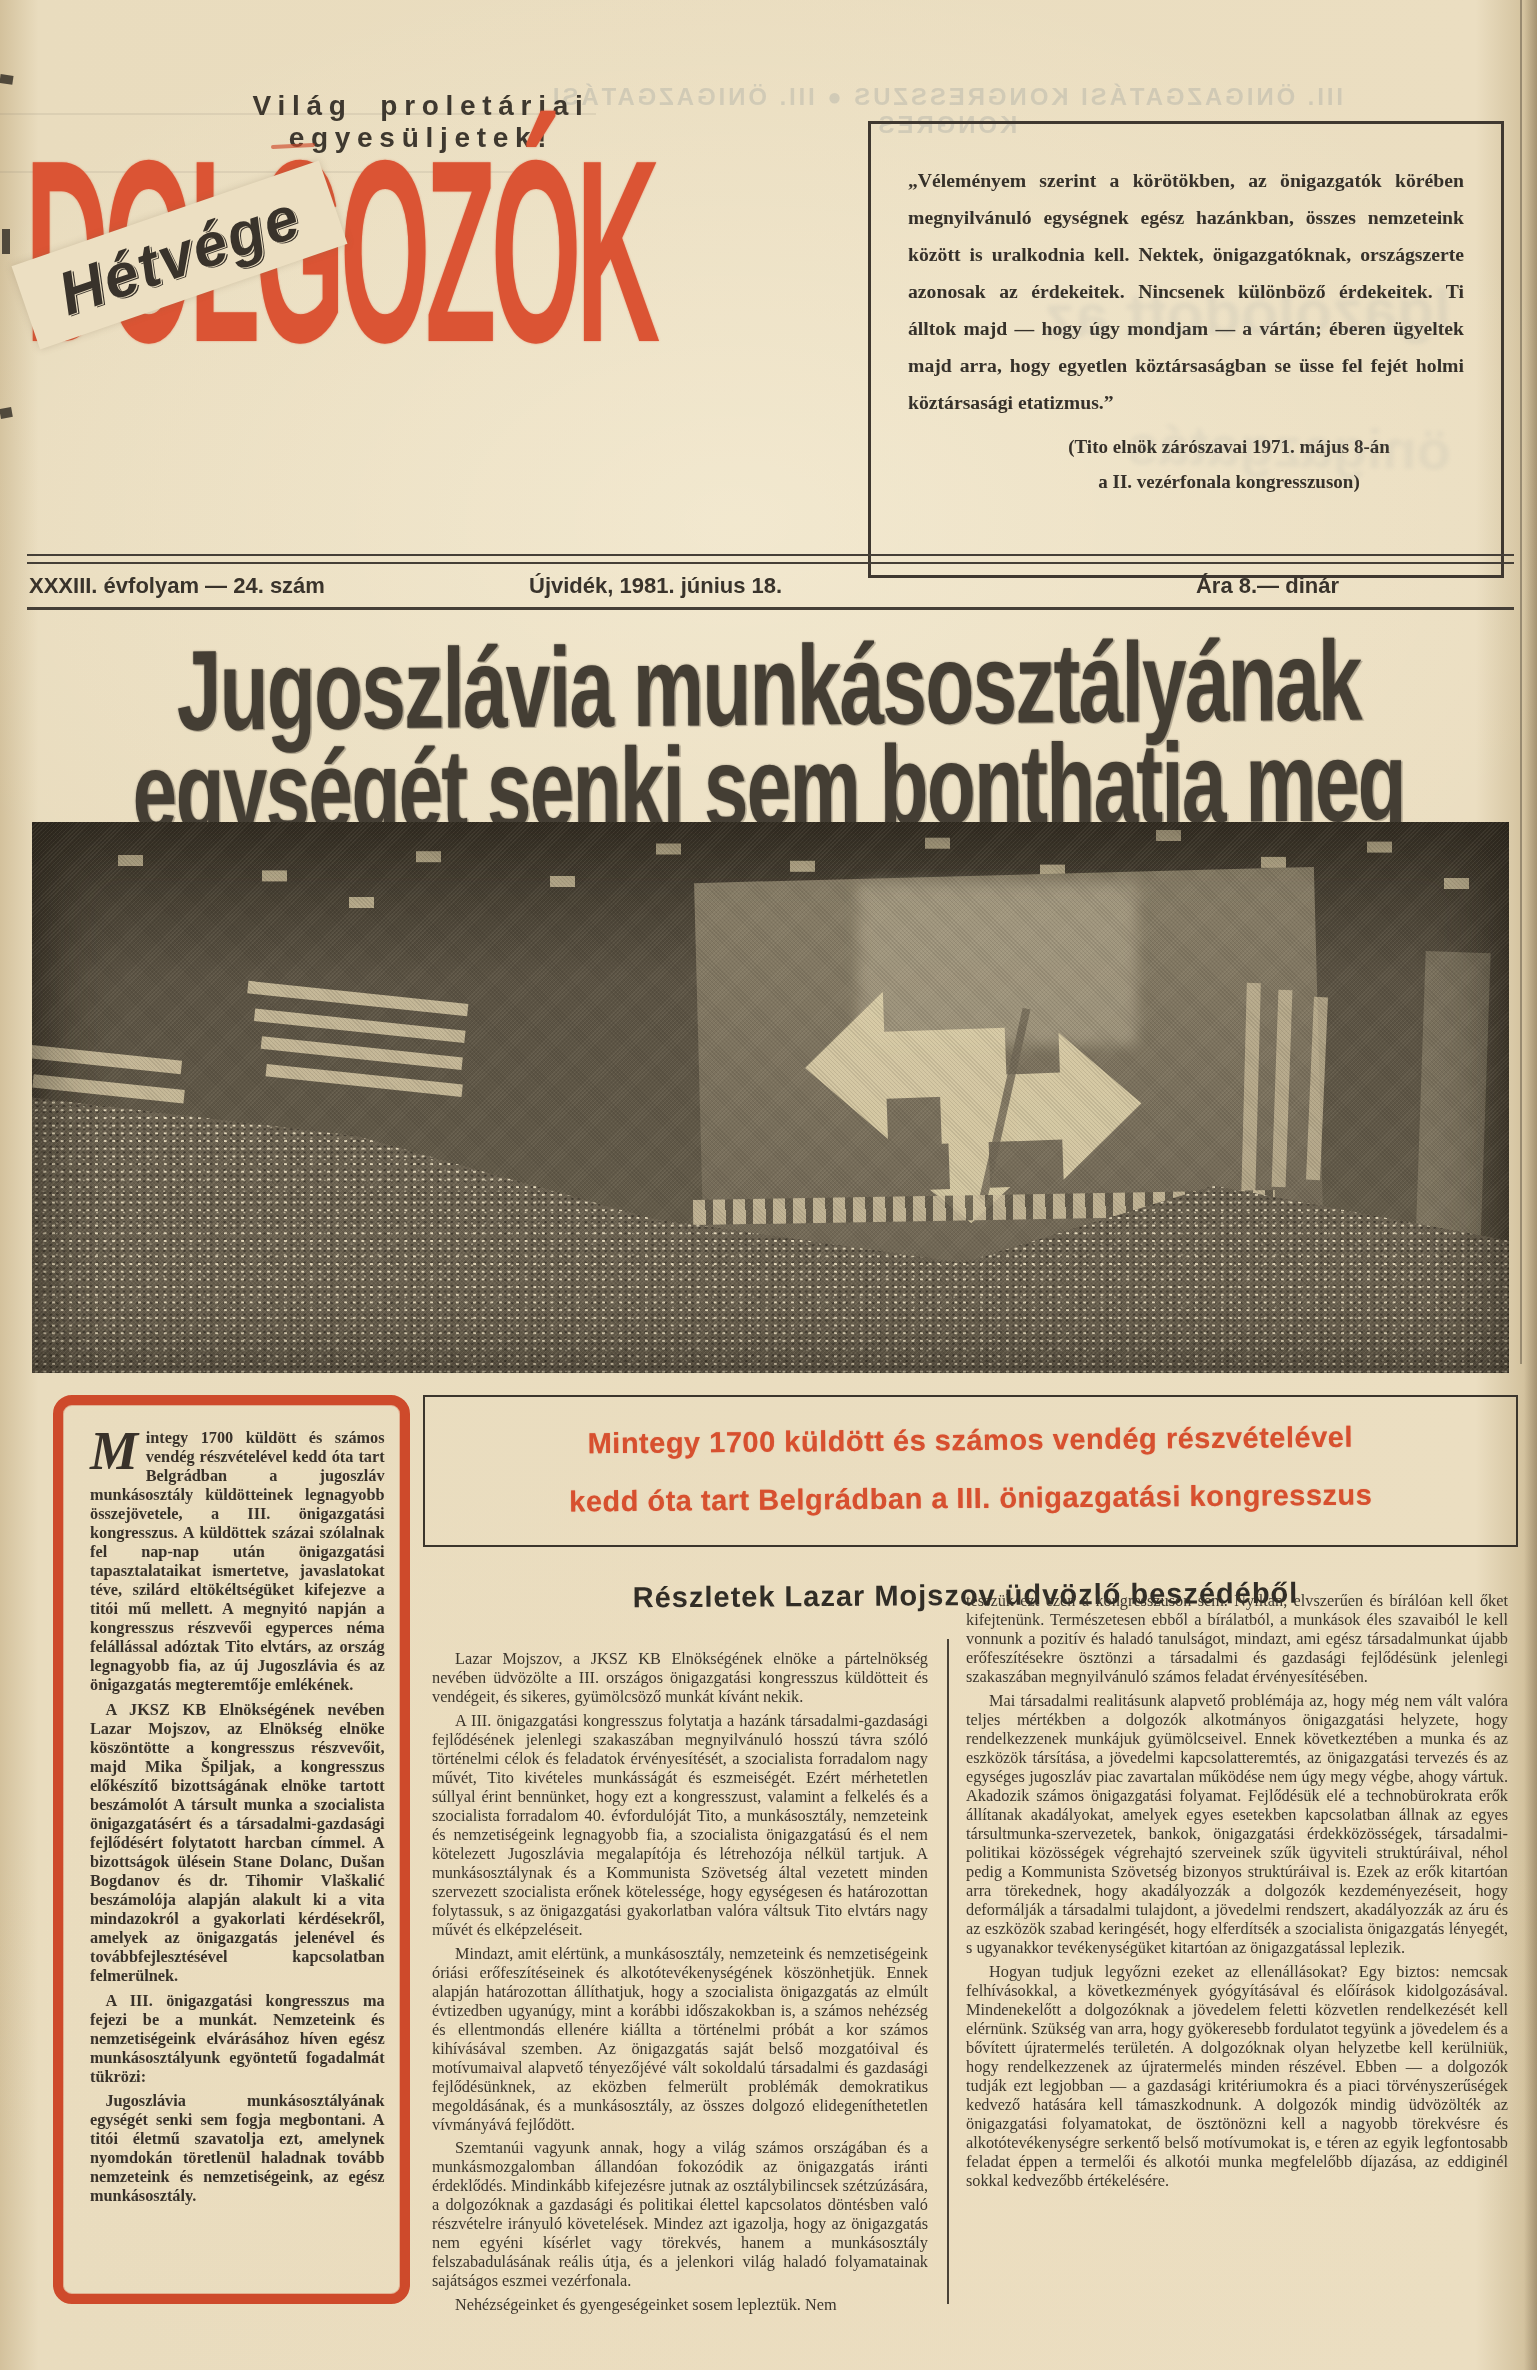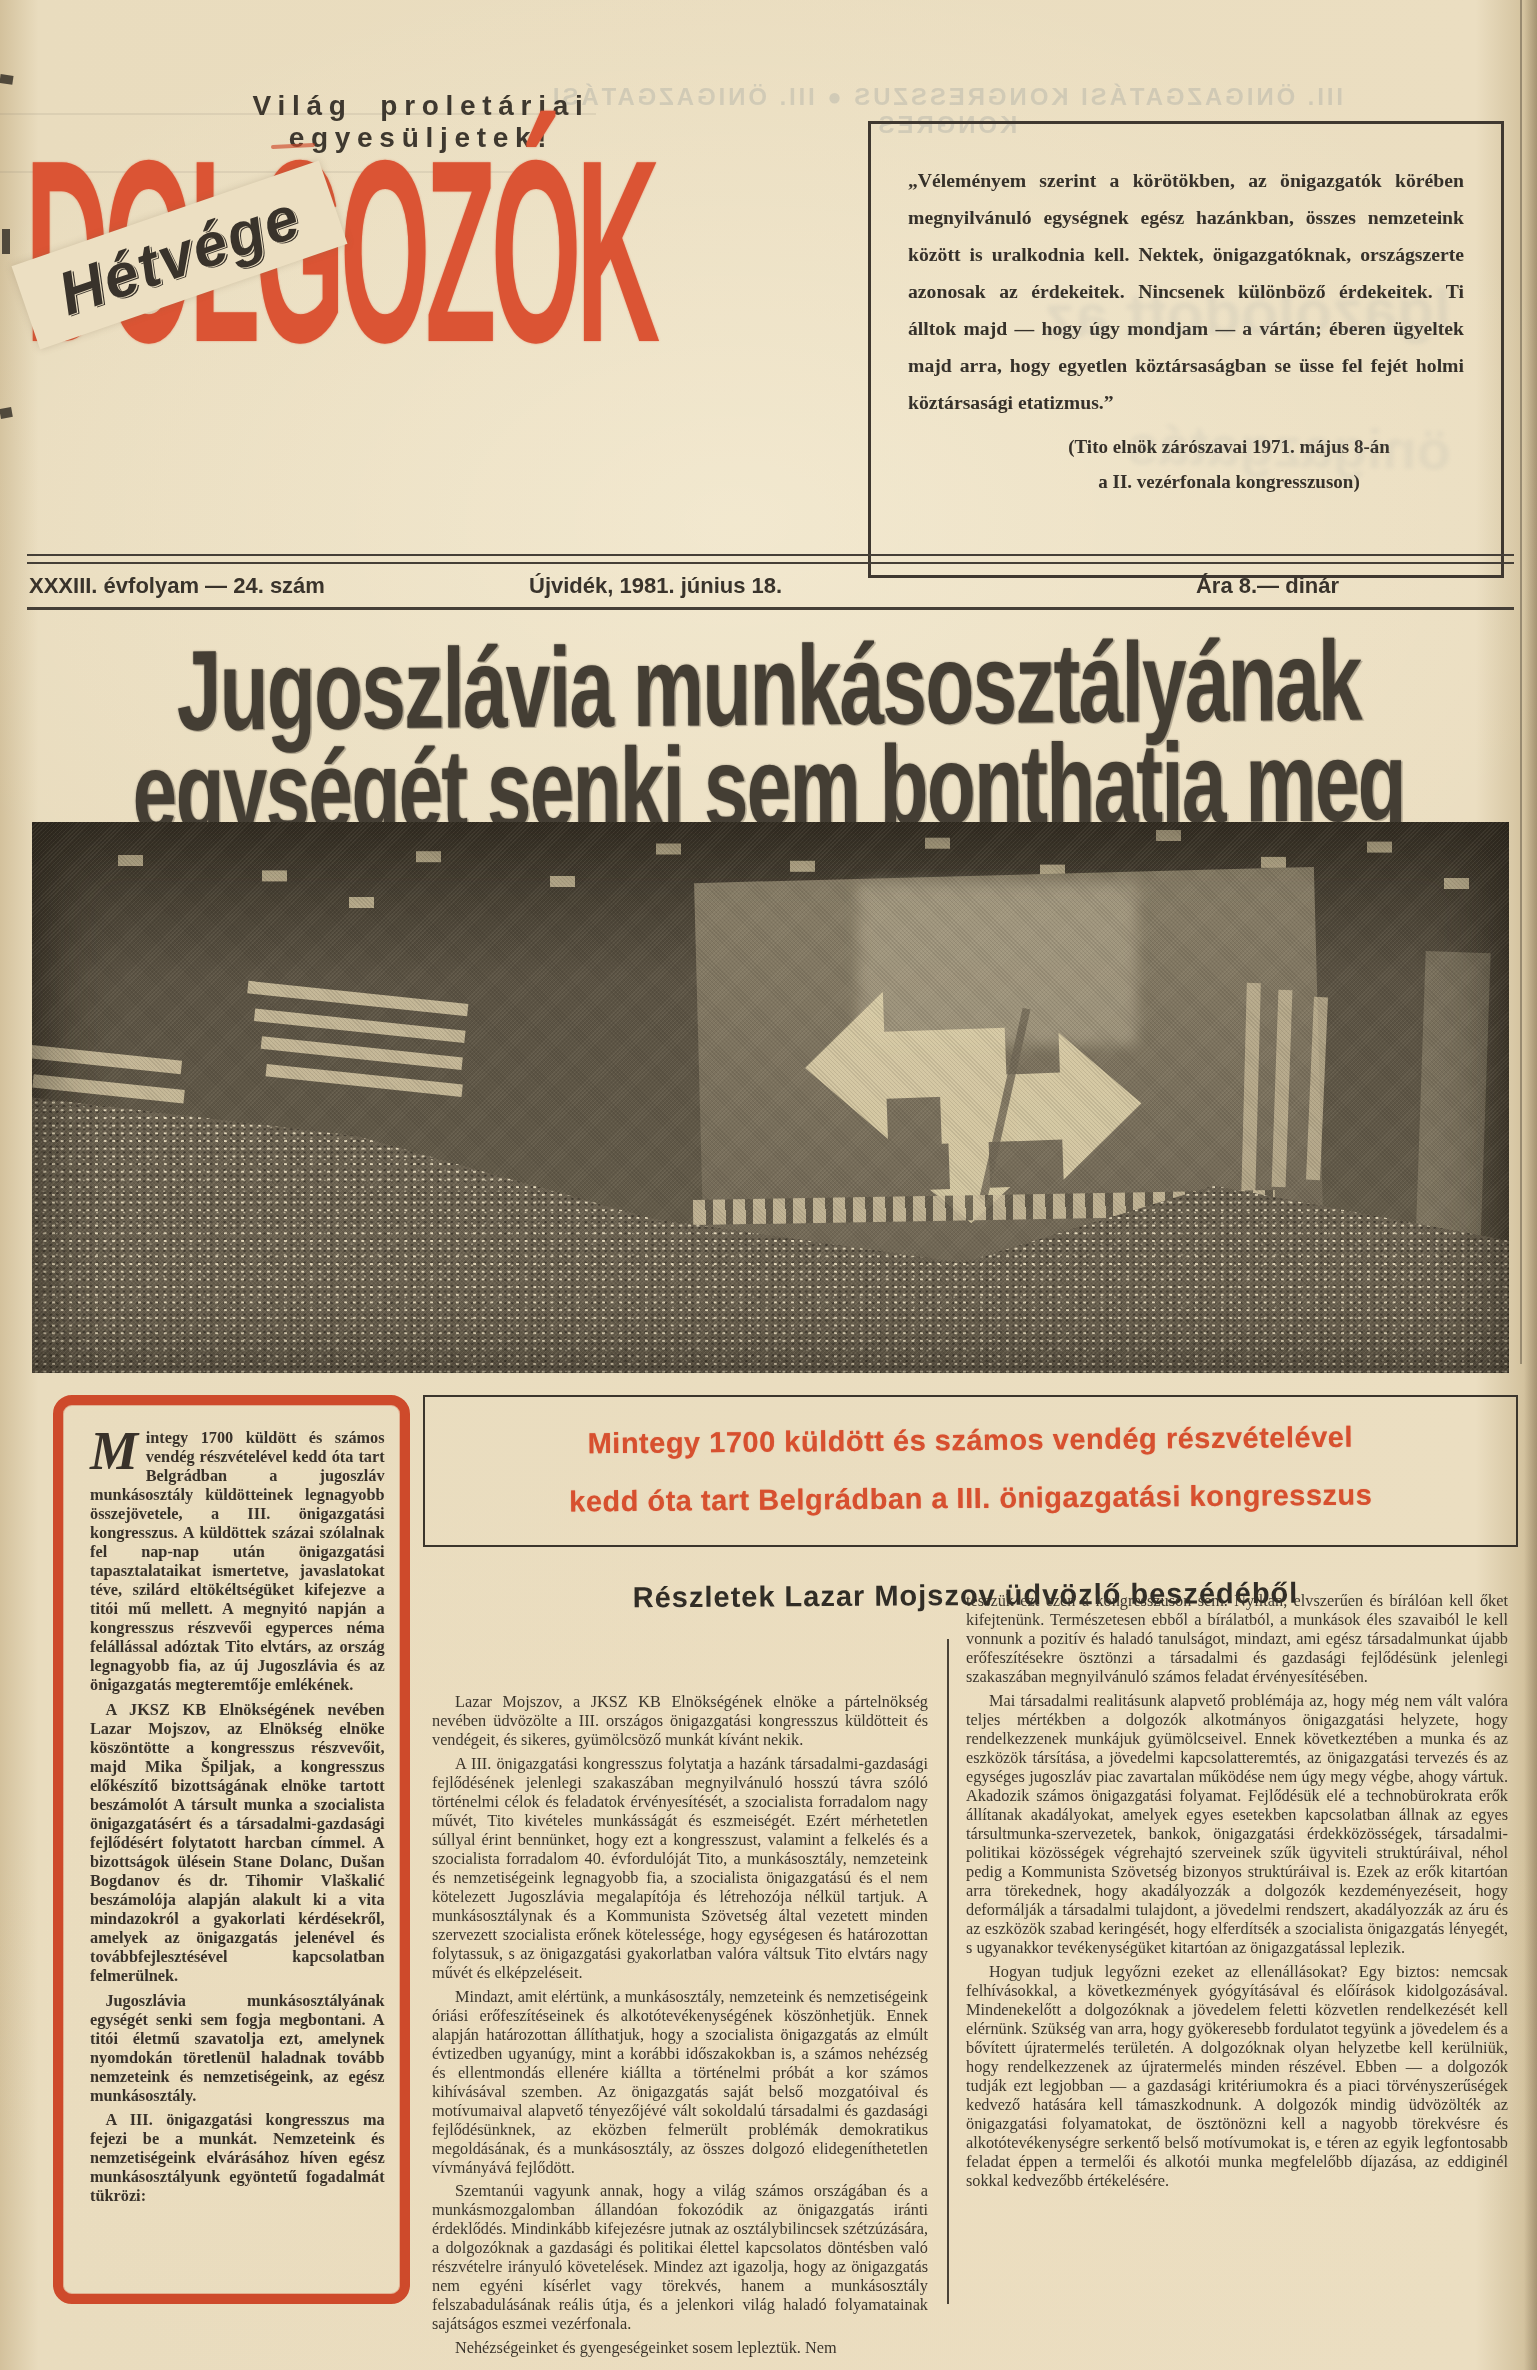--- a/index.html
+++ b/index.html
@@ -148,21 +148,21 @@
 
   
   .speech-heading{
     left:413px; top:1579px; width:1105px; text-align:center;
     font-family:"Liberation Sans",sans-serif; font-weight:bold; font-size:29px;
     color:#312d26; transform:rotate(-0.4deg); letter-spacing:1px;
   }
   .bodycol{font-size:16.3px; line-height:19px; text-align:justify; color:#3b352c;}
   .bodycol p{margin:0 0 4.8px 0; text-indent:23px;}
   .bodycol p.cont{text-indent:0;}
-  .col-left{left:432px; top:1649px; width:496px;margin-top:43px;}
+  .col-left{left:432px; top:1649px; width:496px;}
   .col-right{left:966px; top:1579px; width:542px;margin-top:12px;}
   .v-rule{left:947px; top:1639px; width:1.9px; height:665px; background:#4a4338;}
 
   
   .edge-mark{background:#2e2922; opacity:.8;}
   .right-crease{right:15.4px; top:0; width:1.9px; height:1364px; background:rgba(52,44,35,.38);}
   .right-shade{right:0; top:0; width:13.4px; height:100%; background:linear-gradient(90deg, rgba(120,100,70,0), rgba(90,72,48,.35));}
 </style>
 </head>
 <body>
@@ -254,22 +254,22 @@
     <div class="abs pillar"></div>
     <div class="abs presidium"></div>
     <div class="abs crowd"></div>
     <div class="abs vignette"></div>
   </div>
 
   <div class="abs lead-frame">
     <div class="lead-body">
       <p class="first"><span class="dropcap">M</span><span>integy 1700 küldött és számos vendég részvételével kedd óta tart Belgrádban a jugoszláv munkásosztály küldötteinek legnagyobb összejövetele, a III. önigazgatási kongresszus. A küldöttek százai szólalnak fel nap-nap után önigazgatási tapasztalataikat ismertetve, javaslatokat téve, szilárd eltökéltségüket kifejezve a titói mű mellett. A megnyitó napján a kongresszus részvevői egyperces néma felállással adóztak Tito elvtárs, az ország legnagyobb fia, az új Jugoszlávia és az önigazgatás megteremtője emlékének.</span></p>
       <p>A JKSZ KB Elnökségének nevében Lazar Mojszov, az Elnökség elnöke köszöntötte a kongresszus részvevőit, majd Mika Špiljak, a kongresszus előkészítő bizottságának elnöke tartott beszámolót A társult munka a szocialista önigazgatásért és a társadalmi-gazdasági fejlődésért folytatott harcban címmel. A bizottságok ülésein Stane Dolanc, Dušan Bogdanov és dr. Tihomir Vlaškalić beszámolója alapján alakult ki a vita mindazokról a gyakorlati kérdésekről, amelyek az önigazgatás jelenével és továbbfejlesztésével kapcsolatban felmerülnek.</p>
+      <p>A III. önigazgatási kongresszus ma fejezi be a munkát. Nemzeteink és nemzetiségeink elvárásához híven egész munkásosztályunk egyöntetű fogadalmát tükrözi:</p>
       <p>Jugoszlávia munkásosztályának egységét senki sem fogja megbontani. A titói életmű szavatolja ezt, amelynek nyomdokán töretlenül haladnak tovább nemzeteink és nemzetiségeink, az egész munkásosztály.</p>
-      <p>A III. önigazgatási kongresszus ma fejezi be a munkát. Nemzeteink és nemzetiségeink elvárásához híven egész munkásosztályunk egyöntetű fogadalmát tükrözi:</p>
     </div>
   </div>
 
   <div class="abs red-banner">
     <div class="banner-inner">
       <div class="banner-line l1">Mintegy 1700 küldött és számos vendég részvételével</div>
       <div class="banner-line l2">kedd óta tart Belgrádban a III. önigazgatási kongresszus</div>
     </div>
   </div>
 

